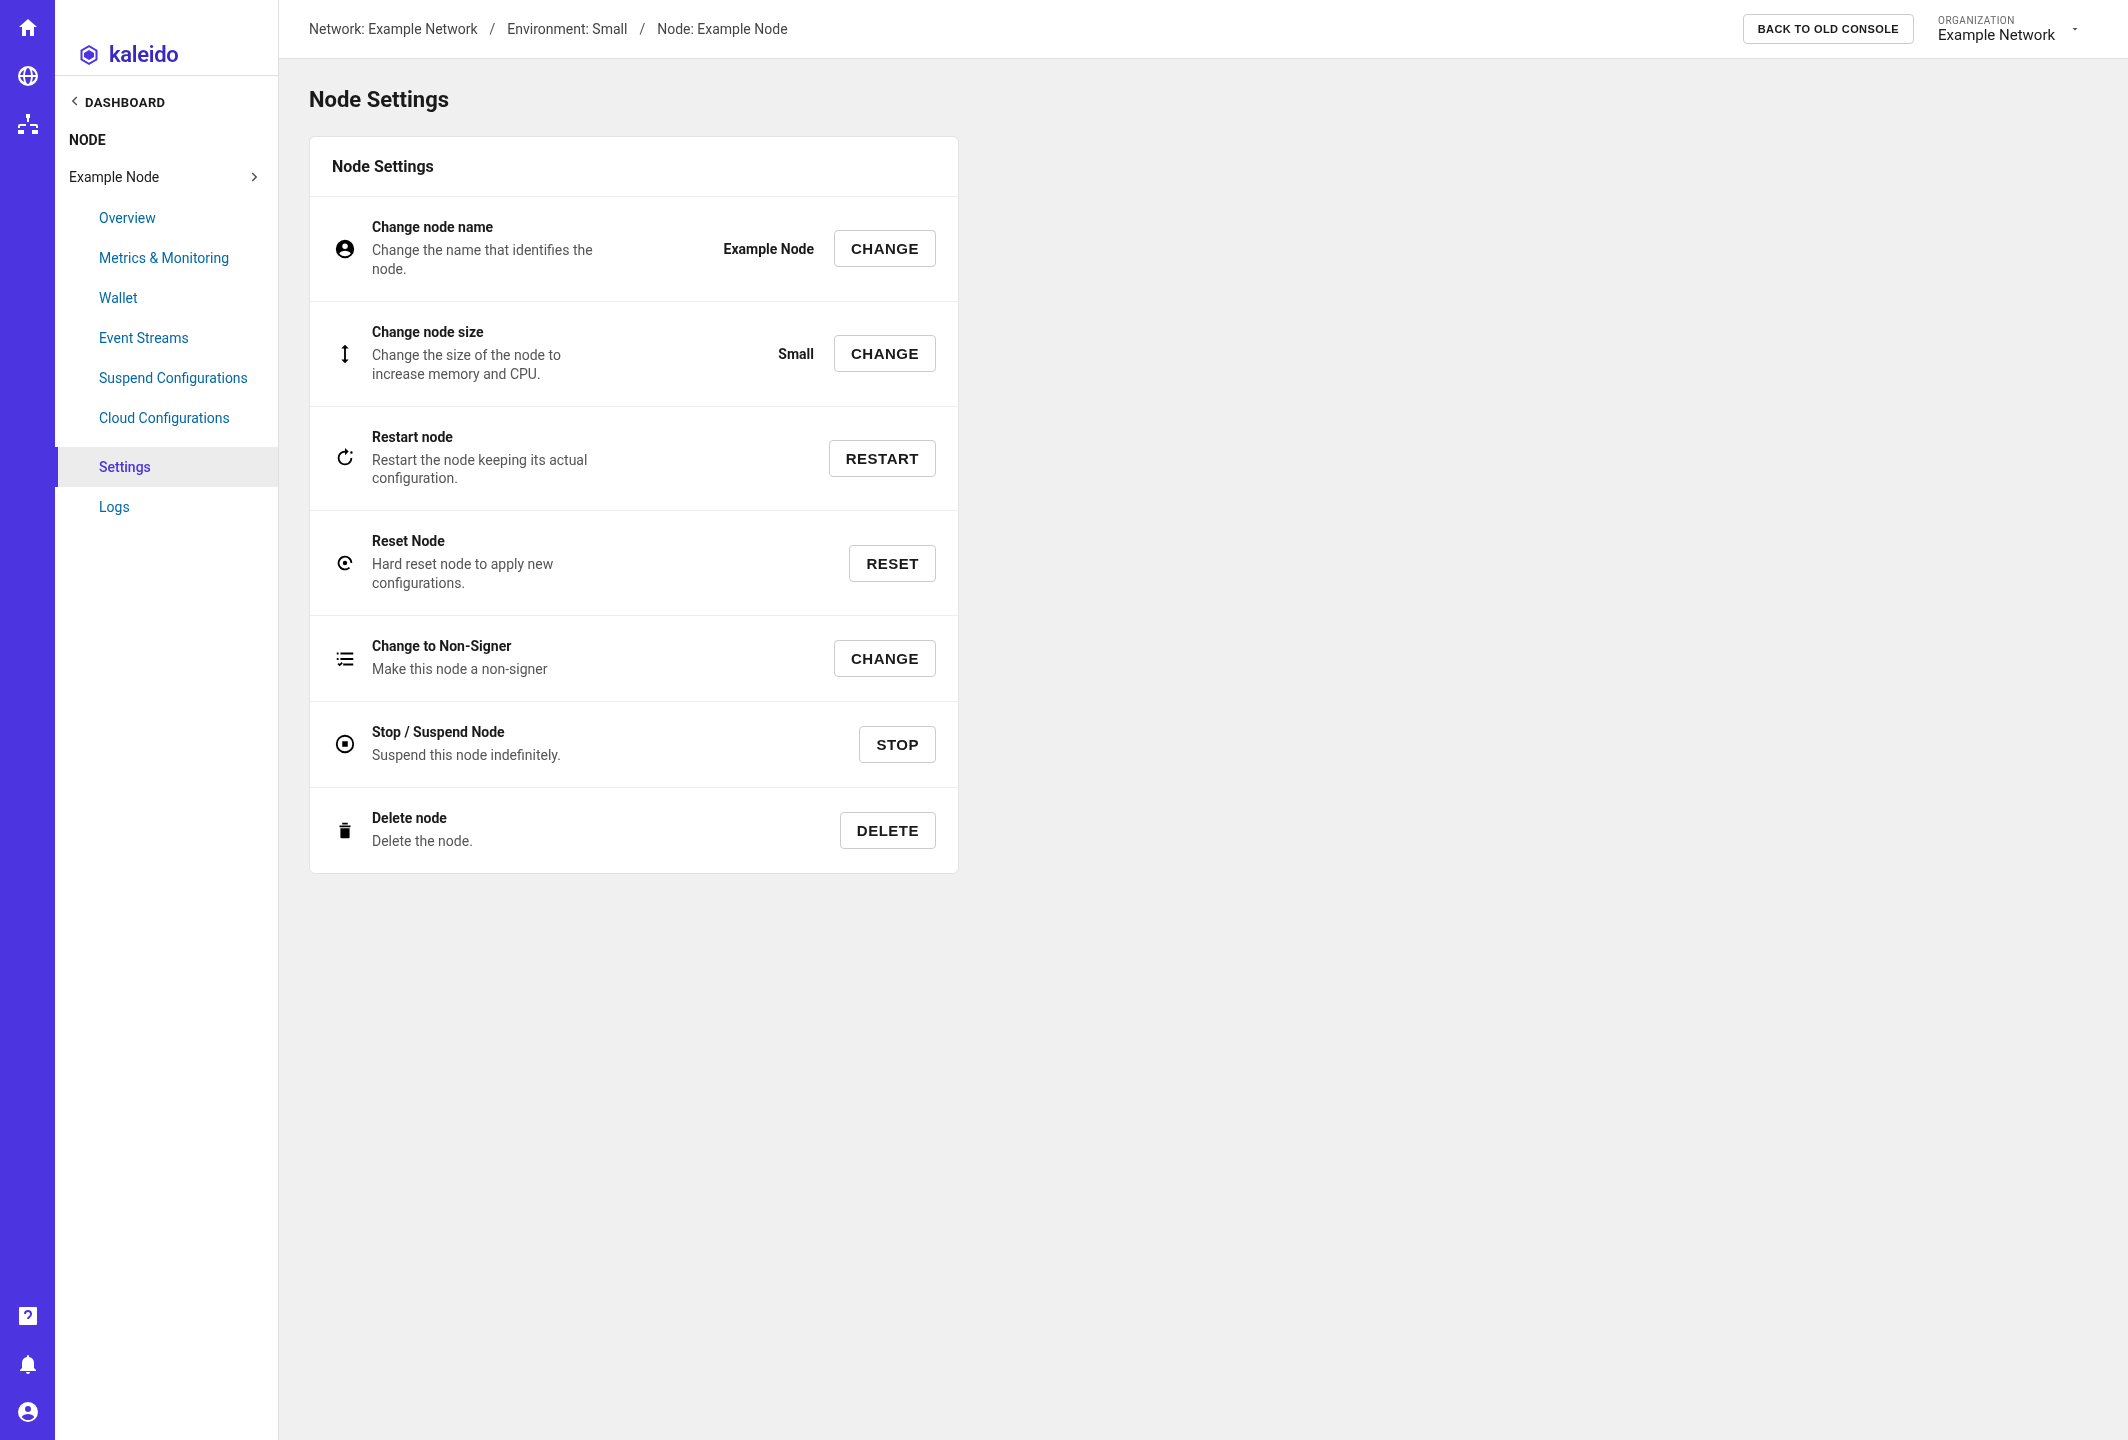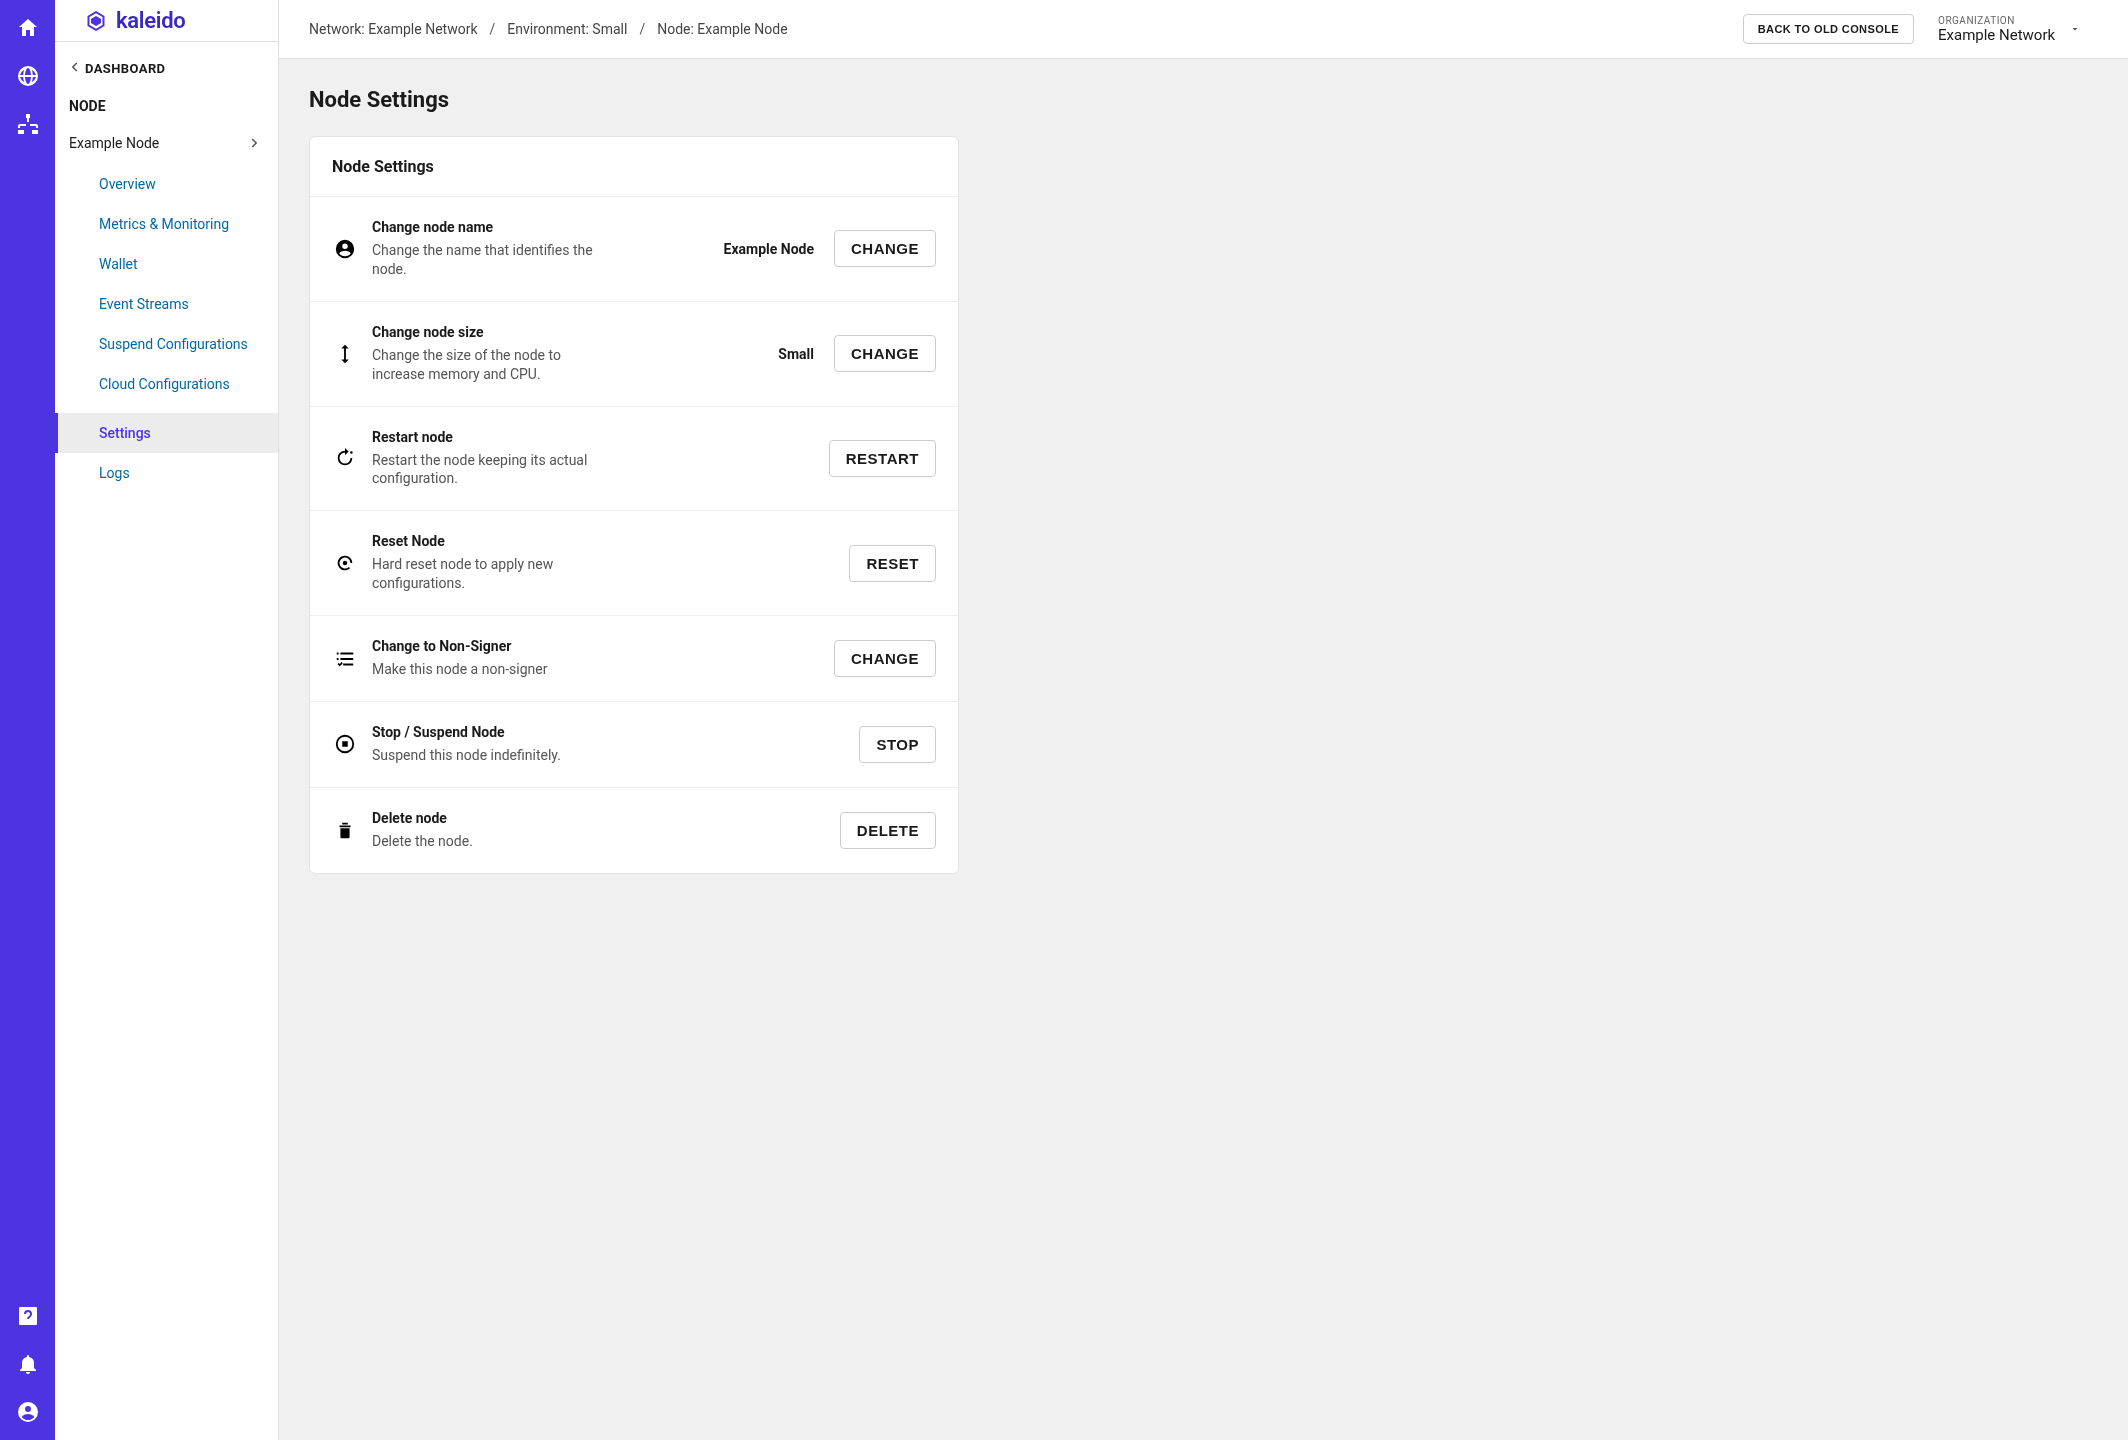--- a/index.html
+++ b/index.html
@@ -33,22 +33,23 @@
     background: #ffffff;
     border-right: 1px solid #e0e0e0;
     display: flex;
     flex-direction: column;
     flex: 0 0 224px;
   }
   .logo-row {
     height: 42px;
     display: flex;
     align-items: center;
-    padding: 0 29px;
+    padding: 0 22px;
     border-bottom: 1px solid #e0e0e0;
+    margin-top: 34px;
   }
   .logo-row svg { width: 24px; height: 24px; }
   .logo-text { margin-left: 8px; font-size: 22px; font-weight: 600; color: #3928c2; letter-spacing: -0.3px; }
 
   .back-dash {
     display: flex;
     align-items: flex-end;
     padding: 16px 14px 12px 10px;
     cursor: pointer;
     font-size: 13px;

